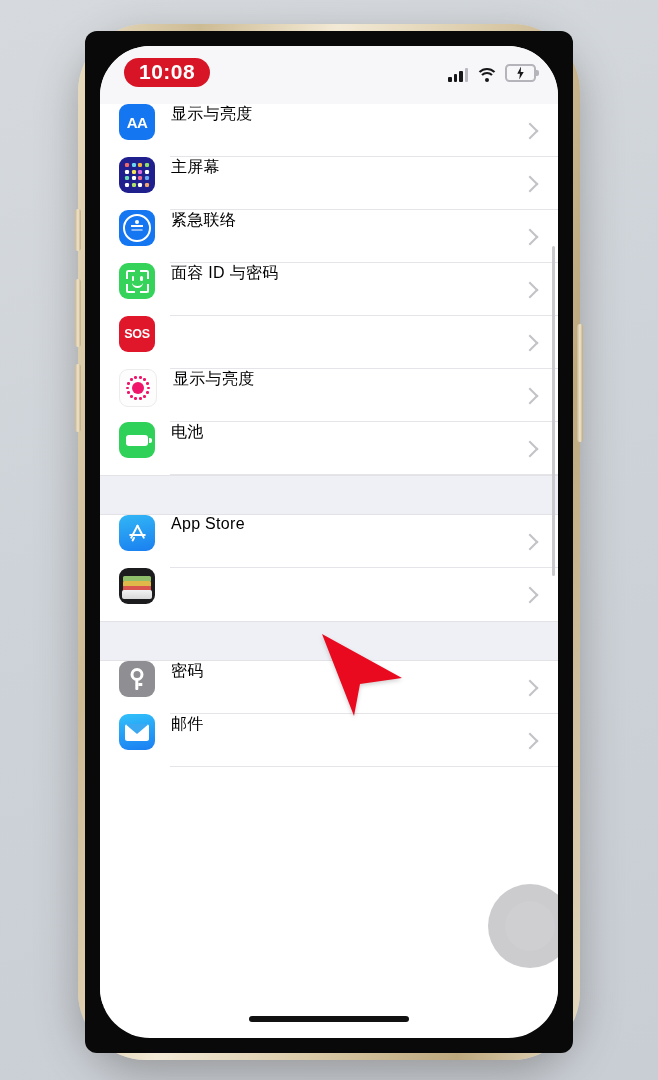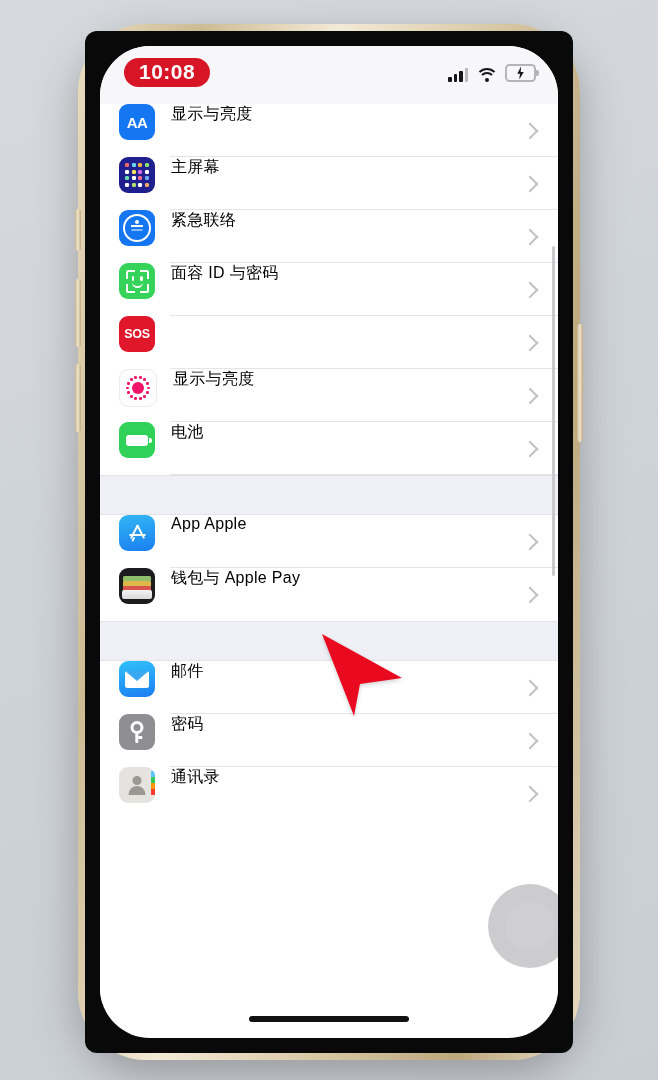--- a/index.html
+++ b/index.html
@@ -327,74 +327,57 @@
               <div class="ico ic-appstore">
                 <svg width="25" height="25" viewBox="0 0 24 24" aria-hidden="true">
                   <g stroke="#ffffff" stroke-width="1.9" stroke-linecap="round">
                     <line x1="12" y1="4.5" x2="6" y2="16"></line>
                     <line x1="12" y1="4.5" x2="18" y2="16"></line>
                     <line x1="5" y1="13.4" x2="19" y2="13.4"></line>
                     <line x1="8.6" y1="16.3" x2="7.3" y2="18.7"></line>
                   </g>
                 </svg>
               </div>
-              <div class="lbl">App Apple</div>
+              <div class="lbl">App Store</div>
               <div class="chev"></div>
             </div>
 
             <div class="row last">
               <div class="ico ic-wallet">
                 <span class="card" style="background:#8fbf6a;top:8px;"></span>
                 <span class="card" style="background:#e0b84a;top:13px;"></span>
                 <span class="card" style="background:#d9534f;top:18px;"></span>
                 <span class="front"></span>
               </div>
-              <div class="lbl">钱包与 Apple Pay</div>
               <div class="chev"></div>
             </div>
           </div>
 
           <div class="grp-gap"></div>
 
           <div>
-            <div class="row">
-              <div class="ico ic-mail">
-                <div class="env"></div>
-              </div>
-              <div class="lbl">邮件</div>
-              <div class="chev"></div>
-            </div>
-
             <div class="row">
               <div class="ico ic-pass">
                 <div class="key">
                     <span class="hd"></span>
                     <span class="st"></span>
                   </div>
               </div>
               <div class="lbl">密码</div>
               <div class="chev"></div>
             </div>
 
-            <div class="row last">
-              <div class="ico ic-contacts">
-                <div class="pic">
-                    <span class="hd"></span>
-                    <span class="bd"></span>
-                  </div>
-                <div class="tabs">
-                  <i style="background:#5ac8fa"></i>
-                  <i style="background:#34c759"></i>
-                  <i style="background:#ff9500"></i>
-                  <i style="background:#ff3b30"></i>
-                </div>
-              </div>
-              <div class="lbl">通讯录</div>
-              <div class="chev"></div>
-            </div>
+            <div class="row">
+              <div class="ico ic-mail">
+                <div class="env"></div>
+              </div>
+              <div class="lbl">邮件</div>
+              <div class="chev"></div>
+            </div>
+
           </div>
 
         </div>
 
         <div id="scrollhint"></div>
 
         <div id="assistive">
           <div class="inner"></div>
         </div>
 

